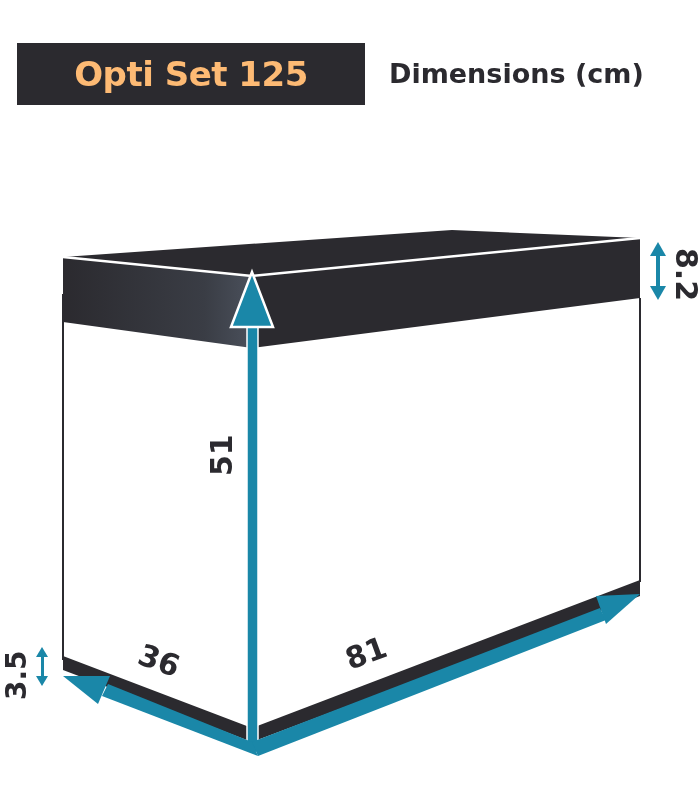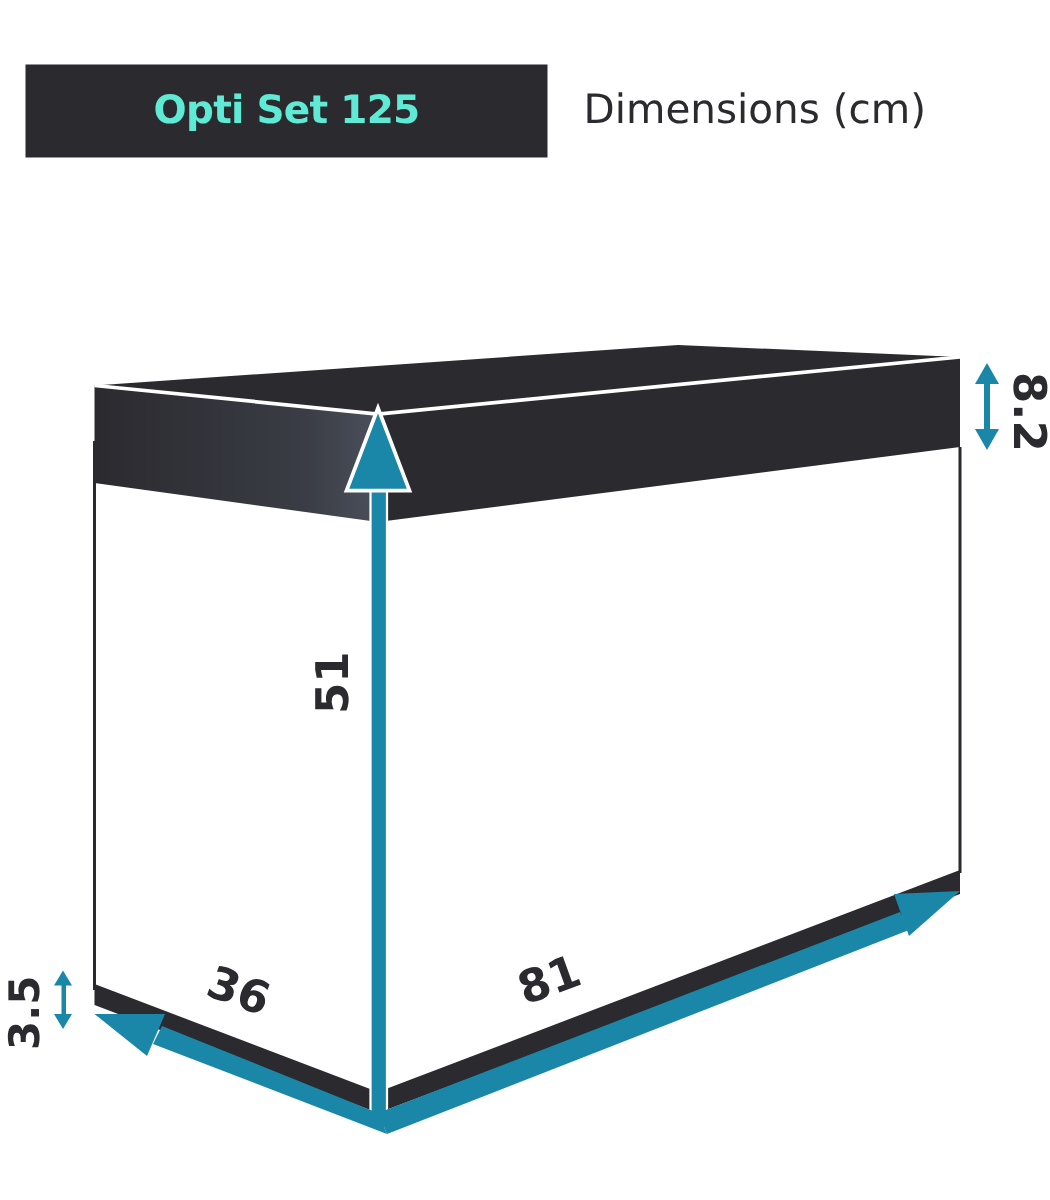--- a/index.html
+++ b/index.html
@@ -1,19 +1,19 @@
 <!DOCTYPE html>
 <html><head>
   <meta charset="utf-8">
   <style>
     html, body { margin: 0; padding: 0; background: #ffffff; }
     body { width: 700px; height: 800px; position: relative; overflow: hidden; font-family: "DejaVu Sans", sans-serif; }
     .title-box { position: absolute; left: 17px; top: 43px; width: 348px; height: 62px; background: #2b2a2f; display: flex; align-items: center; justify-content: center; }
-    .title-text { color: #5eead4; font-weight: bold; font-size: 26px; letter-spacing: -0.5px; text-align: right; }
-    .subtitle { position: absolute; left: 389px; top: 58px; color: #2b2a2f; font-weight: normal; font-size: 27px; white-space: nowrap; }
+    .title-text { color: #fdba74; font-weight: bold; font-size: 34px; letter-spacing: -0.5px; text-align: right; }
+    .subtitle { position: absolute; left: 389px; top: 58px; color: #2b2a2f; font-weight: bold; font-size: 27px; white-space: nowrap; }
     svg.diagram { position: absolute; left: 0; top: 0; }
     .dim-label { font-family: "DejaVu Sans", sans-serif; font-weight: bold; fill: #2b2a2f; }
   </style>
 </head>
 <body>
 
 <div class="title-box">
   <span class="title-text">Opti Set 125</span>
 </div>
 <div class="subtitle">Dimensions (cm)</div>

